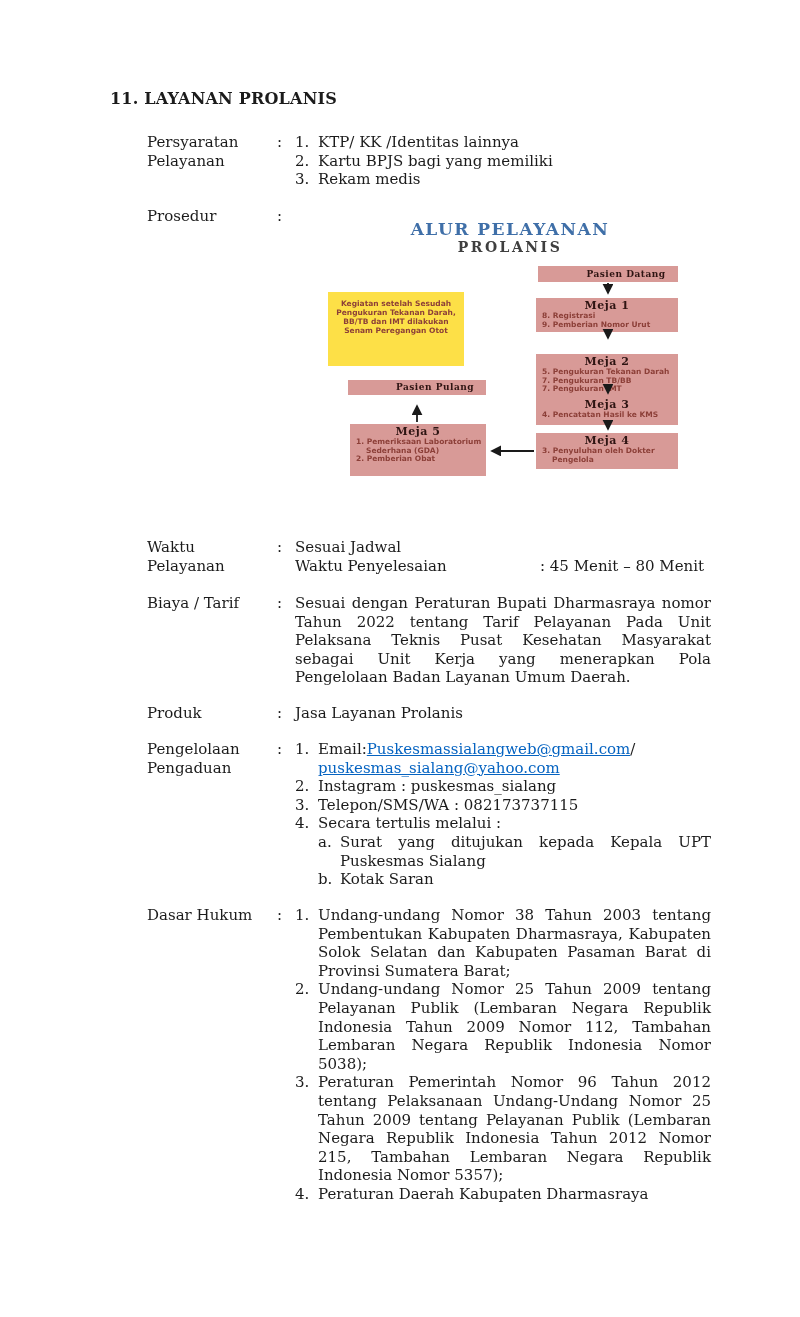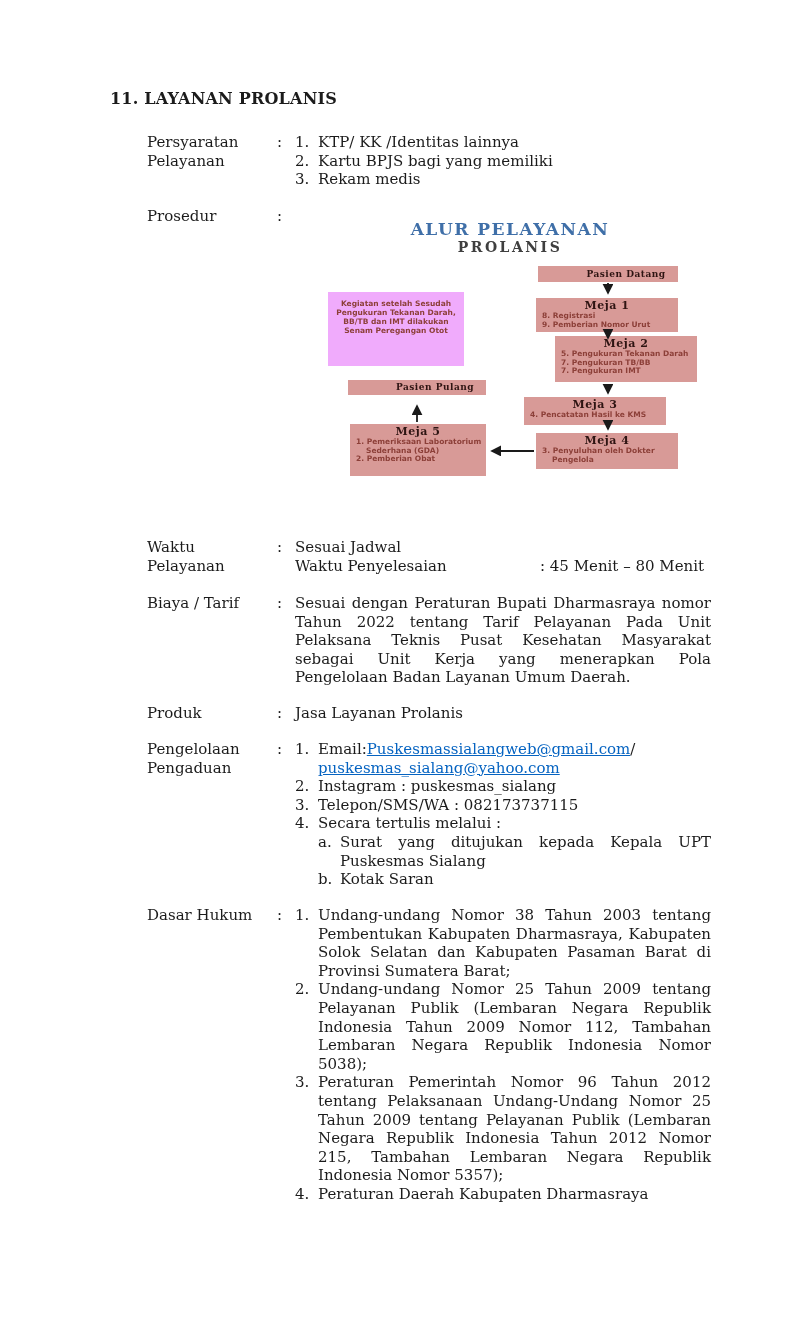--- a/index.html
+++ b/index.html
@@ -53,21 +53,21 @@
     font-size:7.5px; font-weight:bold; color:#8c3f38; line-height:8.5px;
     padding:0 2px 0 16px; text-indent:-10px;
   }
   .fc-tag {
     position:absolute; background:#d89a97;
     font-family:"DejaVu Serif", serif; font-weight:bold; font-size:9px;
     color:#2e1412; text-align:center; letter-spacing:0.5px;padding-left:36px;
   }
   .fc-info {
     position:absolute; left:8px; top:72px; width:136px; height:74px;
-    background:#f0abfc; font-size:7.5px; font-weight:bold; color:#8c3f38;
+    background:#fde047; font-size:7.5px; font-weight:bold; color:#8c3f38;
     text-align:center; line-height:9px; padding:7px 6px 0;
   }
   .fc-arrows { position:absolute; left:0; top:0; width:380px; height:272px; }
 </style>
 </head>
 <body>
 
 <div class="page">
 
   <div class="doc-title">11. LAYANAN PROLANIS</div>
@@ -99,28 +99,28 @@
     <div class="fc-info">Kegiatan setelah Sesudah Pengukuran Tekanan Darah, BB/TB dan IMT dilakukan Senam Peregangan Otot</div>
 
     <div class="fc-tag" style="left:218px; top:46px; width:140px; height:16px; line-height:16px;">Pasien Datang</div>
 
     <div class="fc-box" style="left:216px; top:78px; width:142px; height:34px;">
       <div class="h">Meja 1</div>
       <div class="it">8. Registrasi</div>
       <div class="it">9. Pemberian Nomor Urut</div>
     </div>
 
-    <div class="fc-box" style="left:216px; top:116px; width:142px; height:46px;margin-left:19px;">
+    <div class="fc-box" style="left:216px; top:134px; width:142px; height:46px;">
       <div class="h">Meja 2</div>
       <div class="it">5. Pengukuran Tekanan Darah</div>
       <div class="it">7. Pengukuran TB/BB</div>
       <div class="it">7. Pengukuran IMT</div>
     </div>
 
-    <div class="fc-box" style="left:204px; top:177px; width:142px; height:28px;">
+    <div class="fc-box" style="left:216px; top:177px; width:142px; height:28px;">
       <div class="h">Meja 3</div>
       <div class="it">4. Pencatatan Hasil ke KMS</div>
     </div>
 
     <div class="fc-box" style="left:216px; top:213px; width:142px; height:36px;">
       <div class="h">Meja 4</div>
       <div class="it">3. Penyuluhan oleh Dokter Pengelola</div>
     </div>
 
     <div class="fc-box" style="left:30px; top:204px; width:136px; height:52px;">

